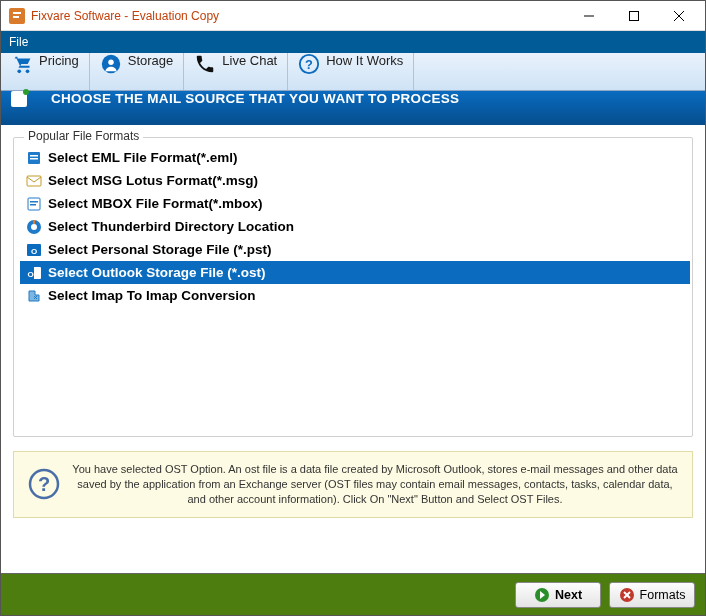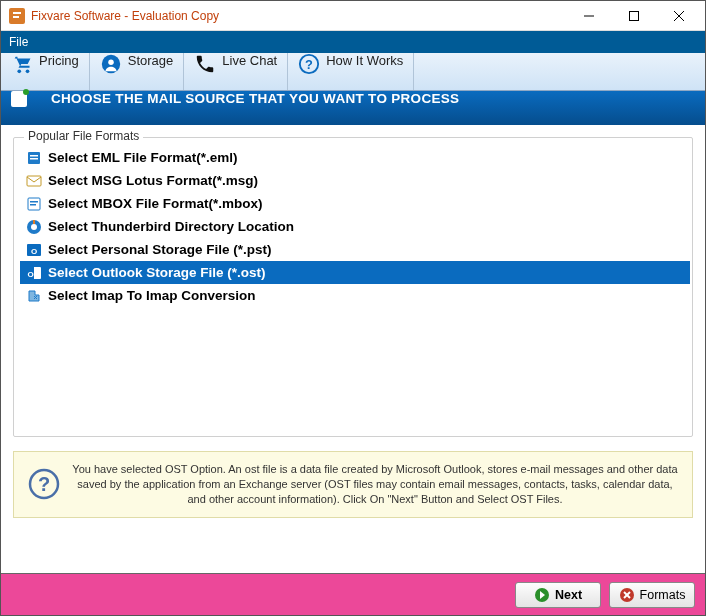--- a/index.html
+++ b/index.html
@@ -28,21 +28,21 @@
 .groupbox .legend { position: absolute; top: -9px; left: 10px; background: #fff; padding: 0 4px; font-size: 12px; color: #333; }
 .list { display: flex; flex-direction: column; }
 .list-item { display: flex; align-items: center; gap: 6px; padding: 2px 6px; font-size: 13.5px; font-weight: bold; color: #000; height: 23px; }
 .list-item.selected { background: #0a6bbf; color: #fff; }
 .li-icon { width: 16px; height: 16px; flex-shrink: 0; }
 
 .info-box { margin-top: 14px; background: #fdfbe3; border: 1px solid #e0dca8; padding: 10px 14px; display: flex; gap: 12px; align-items: center; }
 .info-icon-wrap { width: 32px; height: 32px; flex-shrink: 0; }
 .info-text { font-size: 11px; color: #333; line-height: 1.35; text-align: center; }
 
-.footer { height: 42px; border-top: 1px solid #666; display: flex; align-items: center; justify-content: flex-end; padding: 8px 10px; gap: 8px; background: #ec4899; }
+.footer { height: 42px; border-top: 1px solid #666; display: flex; align-items: center; justify-content: flex-end; padding: 8px 10px; gap: 8px; background: #4d7c0f; }
 .footer-btn { width: 86px; height: 26px; display: flex; align-items: center; justify-content: center; gap: 5px; border: 1px solid #888; border-radius: 3px; background: linear-gradient(#fdfdfd, #e4e4e4); font-size: 12.5px; }
 .footer-btn.primary span { font-weight: bold; }
 .fb-icon { width: 16px; height: 16px; }
 </style>
 </head>
 <body>
 
 <div class="titlebar">
   <span class="app-icon">
     <svg viewBox="0 0 16 16">

